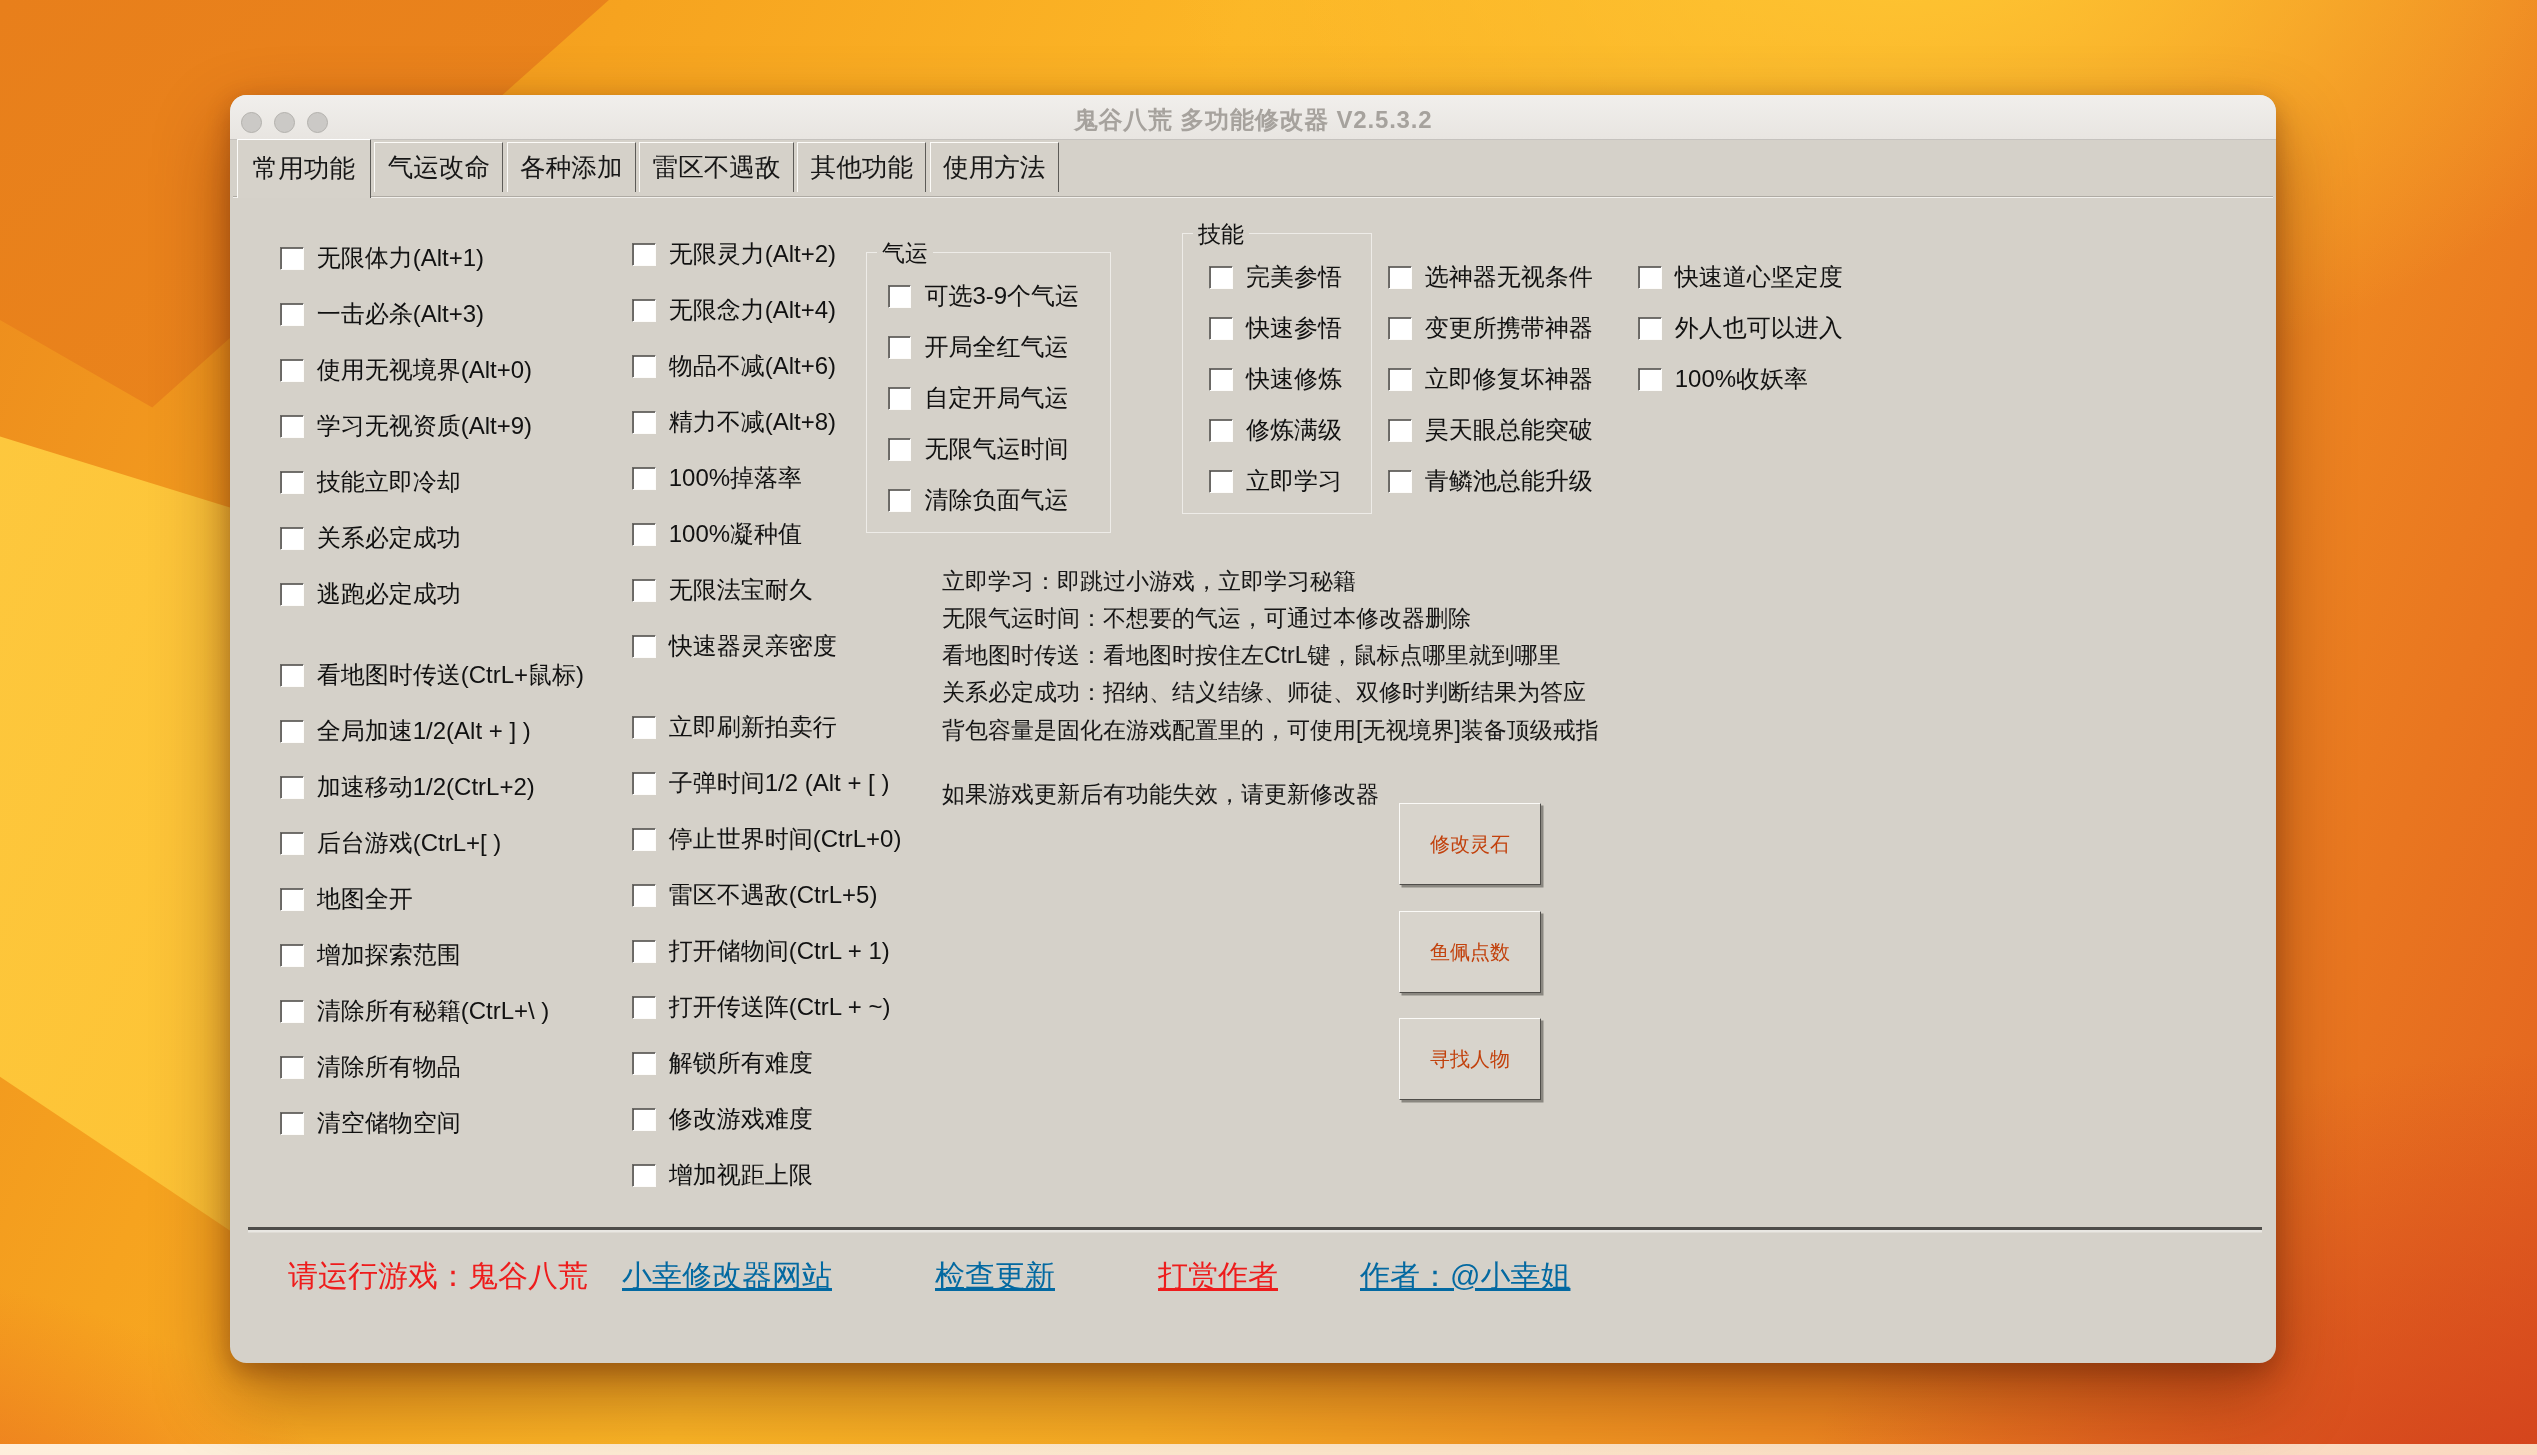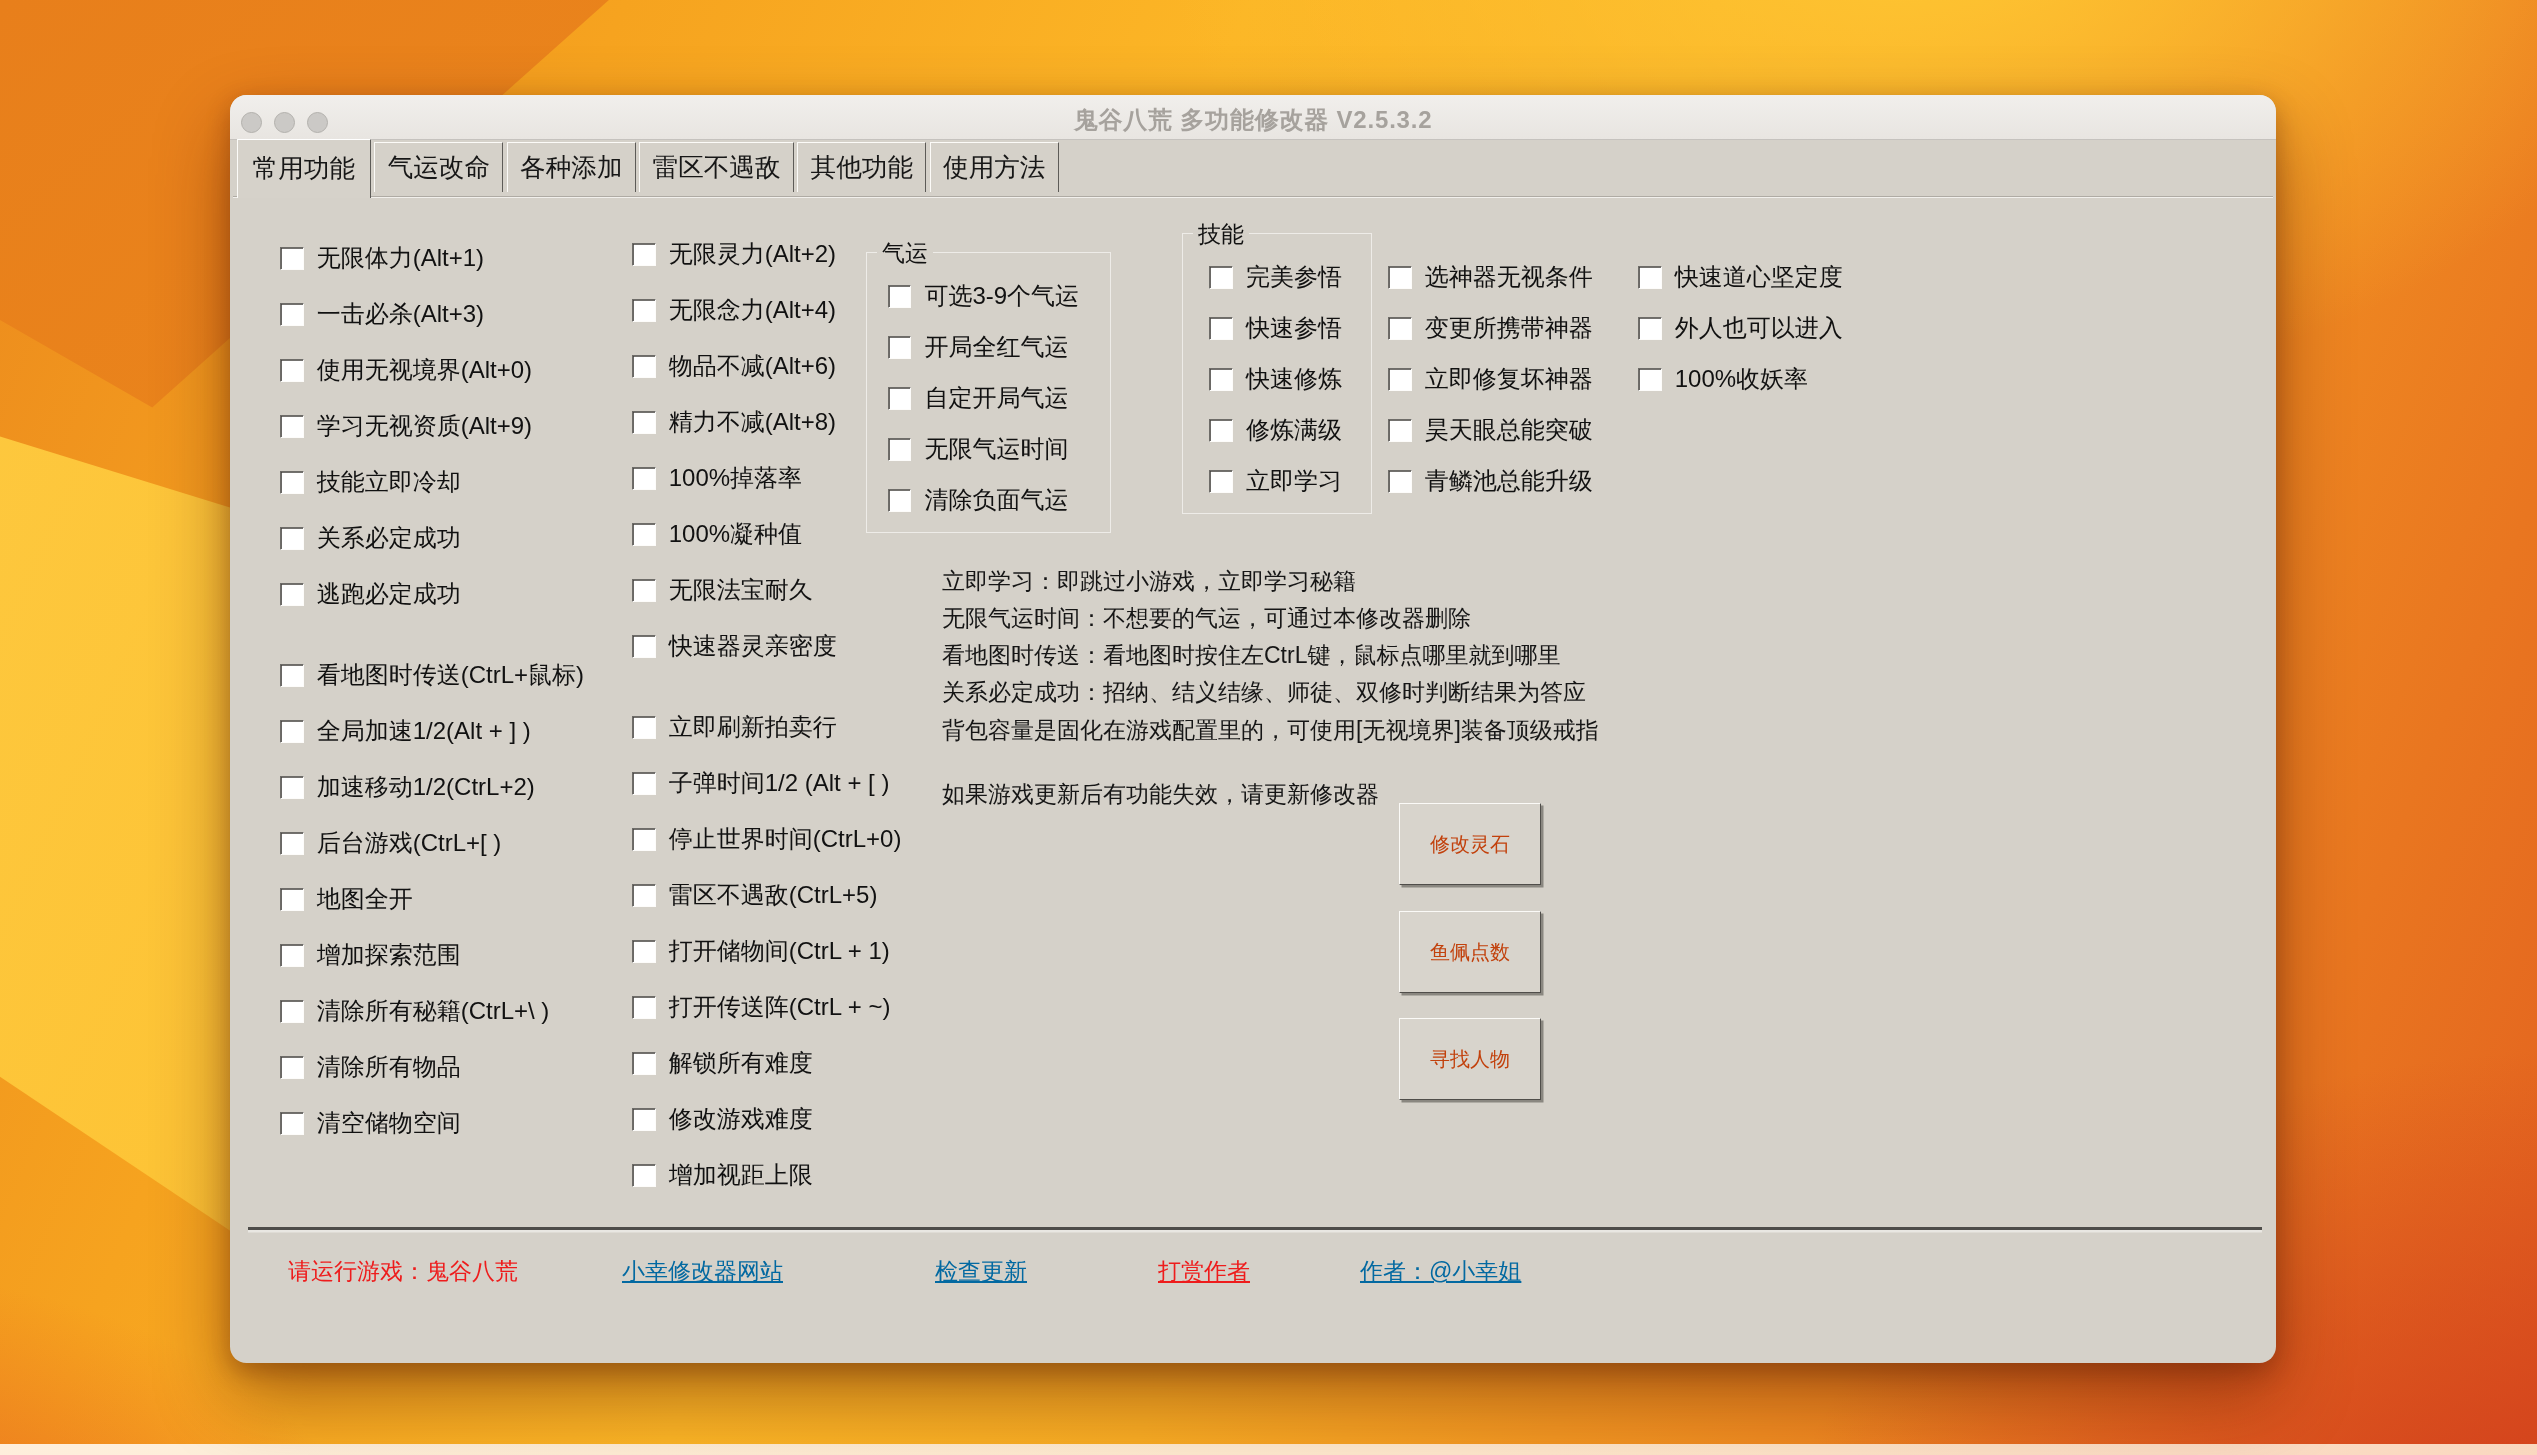--- a/index.html
+++ b/index.html
@@ -54,21 +54,21 @@
   .infoline{position:absolute;font-size:23px;color:#161616;white-space:nowrap;}
 
   .btn3d{position:absolute;width:140px;height:80px;background:#d8d4cc;
     display:flex;align-items:center;justify-content:center;font-size:20px;color:#c2410c;
     border-top:1.7px solid #fbfaf7;border-left:1.7px solid #fbfaf7;
     border-right:1.7px solid #504e4a;border-bottom:1.7px solid #504e4a;
     box-shadow:2.5px 2.5px 0 #8a8780;cursor:default;}
 
   .separator{position:absolute;left:18px;top:1132px;width:2014px;height:3.3px;
     background:#4e4c49;box-shadow:0 2.5px 0 #e9e7e2;}
-  .foot{position:absolute;top:1161px;font-size:23px;white-space:nowrap;}
+  .foot{position:absolute;top:1161px;font-size:30px;white-space:nowrap;}
   .red{color:#ee1c1c;} .blue{color:#0369a1;} .u{text-decoration:underline;}
 </style>
 </head>
 <body>
 
 <div class="desktop">
   <div class="wedge-dark"></div>
   <div class="wedge-yellow"></div>
   <div class="dock-strip"></div>
 

